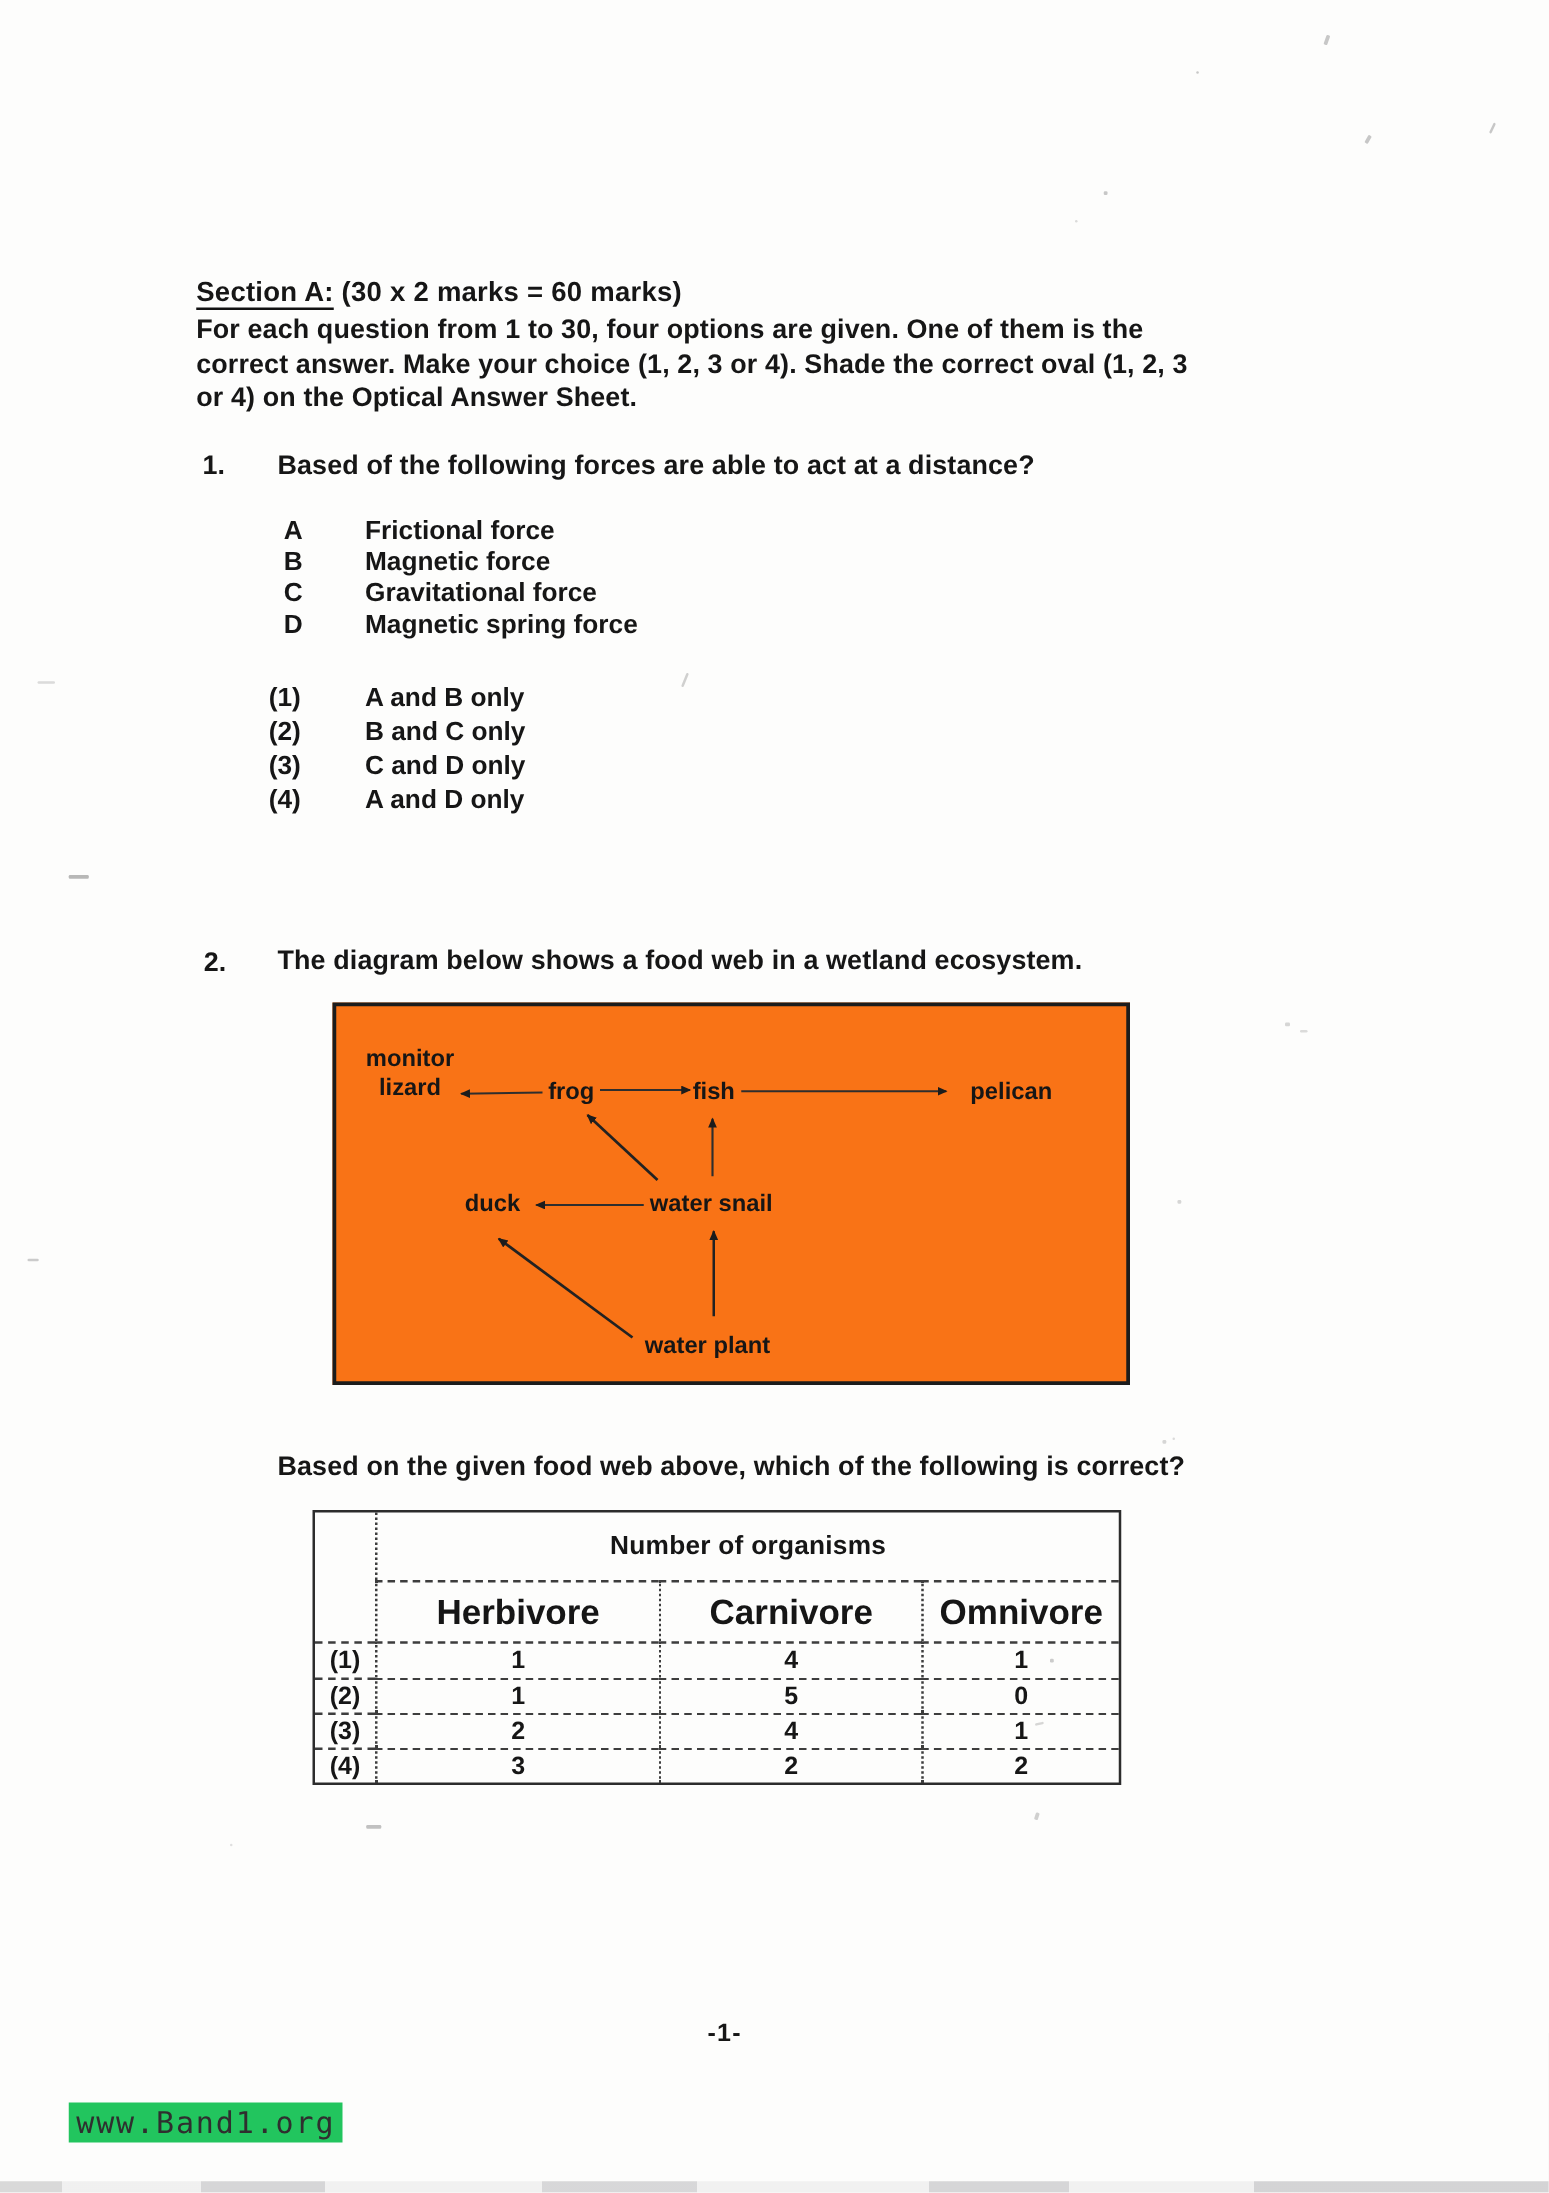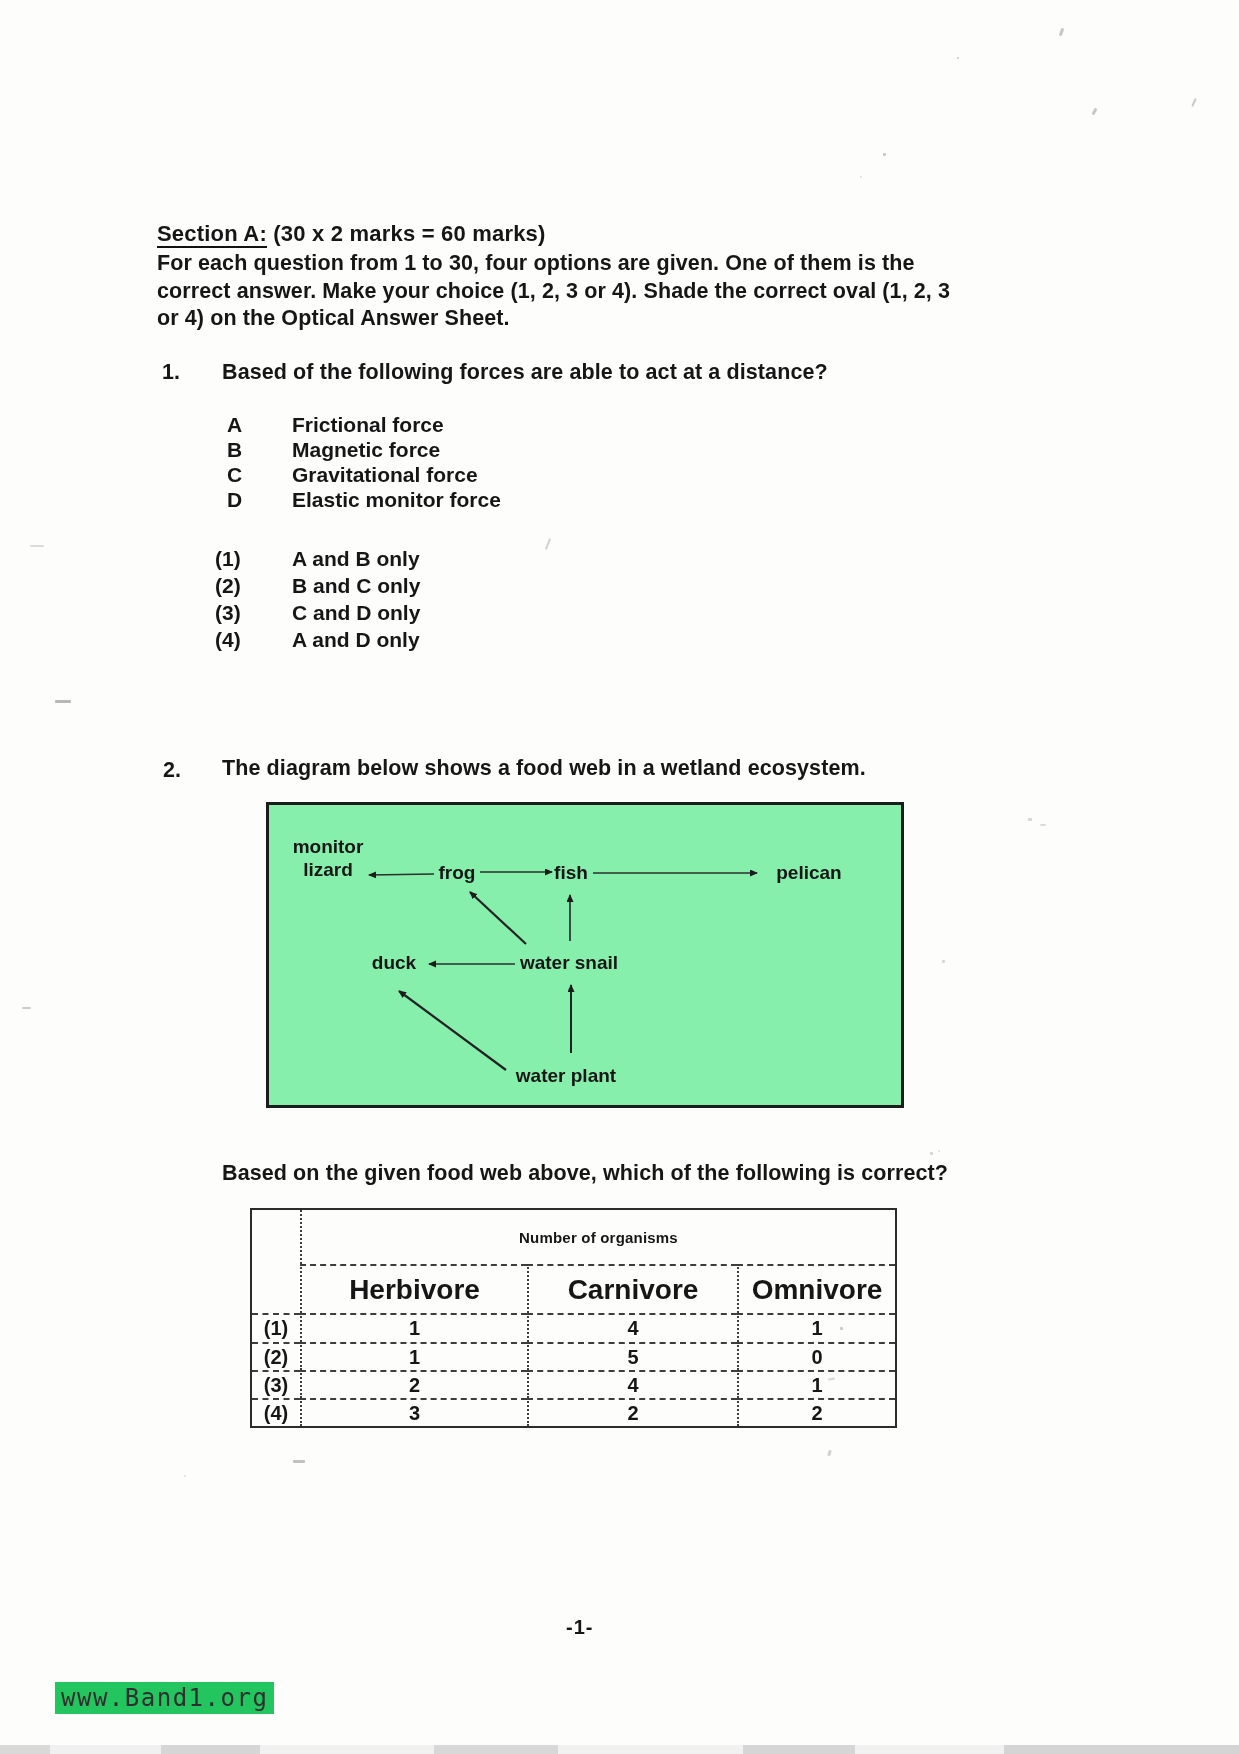--- a/index.html
+++ b/index.html
@@ -23,42 +23,42 @@
   
   .qnum{font-size:21.5px;font-weight:600;}
   .qtext{font-size:21.5px;font-weight:600;letter-spacing:.1px;}
   .col-letter{position:absolute;left:227px;font-size:21px;font-weight:600;}
   .col-label{position:absolute;left:292px;font-size:21px;font-weight:600;white-space:nowrap;}
 
   
   .diagram-box{
     left:266px;top:802px;width:632px;height:300px;
     border:3px solid #1c1c1c;
-    background:#86efac;
+    background:#f97316;
   }
   .diagram-box svg{display:block;}
   .node-text{font-family:"Liberation Sans", sans-serif;font-size:19px;font-weight:600;fill:#161616;}
 
   
   .qtable{
     left:250px;top:1208px;
     display:grid;
     grid-template-columns:48px 227px 210px 158px;
     grid-template-rows:54px 49px 29px 28px 28px 28px;
     border:2px solid #2c2c2c;
     box-sizing:content-box;
     background:#fdfdfc;
   }
   .tc{
     display:flex;align-items:center;justify-content:center;
     font-weight:700;color:#161616;
   }
   .tc.vline{border-left:2px dotted #3d3d3d;}
   .tc.hline{border-top:2px dashed #3d3d3d;}
-  .group-hdr{grid-column:2/5;font-size:15px;letter-spacing:.2px;}
+  .group-hdr{grid-column:2/5;font-size:21px;letter-spacing:.2px;}
   .col-hdr{font-size:28px;}
   .row-lbl{font-size:20px;}
   .cell-val{font-size:20px;}
 
   
   .pageno{left:566px;top:1616px;font-size:20px;font-weight:600;letter-spacing:1px;}
   .watermark{
     left:55px;top:1682px;
     font-family:"DejaVu Sans Mono", monospace;
     font-size:24px;color:#2f2f2f;letter-spacing:1.5px;
@@ -101,21 +101,21 @@
     <div style="position:absolute;top:25px;">
         <span class="col-letter">B</span>
         <span class="col-label">Magnetic force</span>
       </div>
     <div style="position:absolute;top:50px;">
         <span class="col-letter">C</span>
         <span class="col-label">Gravitational force</span>
       </div>
     <div style="position:absolute;top:75px;">
         <span class="col-letter">D</span>
-        <span class="col-label">Elastic monitor force</span>
+        <span class="col-label">Magnetic spring force</span>
       </div>
   </div>
 
   <div class="abs" style="left:0;top:547px;">
     <div style="position:absolute;top:0px;">
         <span class="col-letter" style="left:215px;">(1)</span>
         <span class="col-label">A and B only</span>
       </div>
     <div style="position:absolute;top:27px;">
         <span class="col-letter" style="left:215px;">(2)</span>

